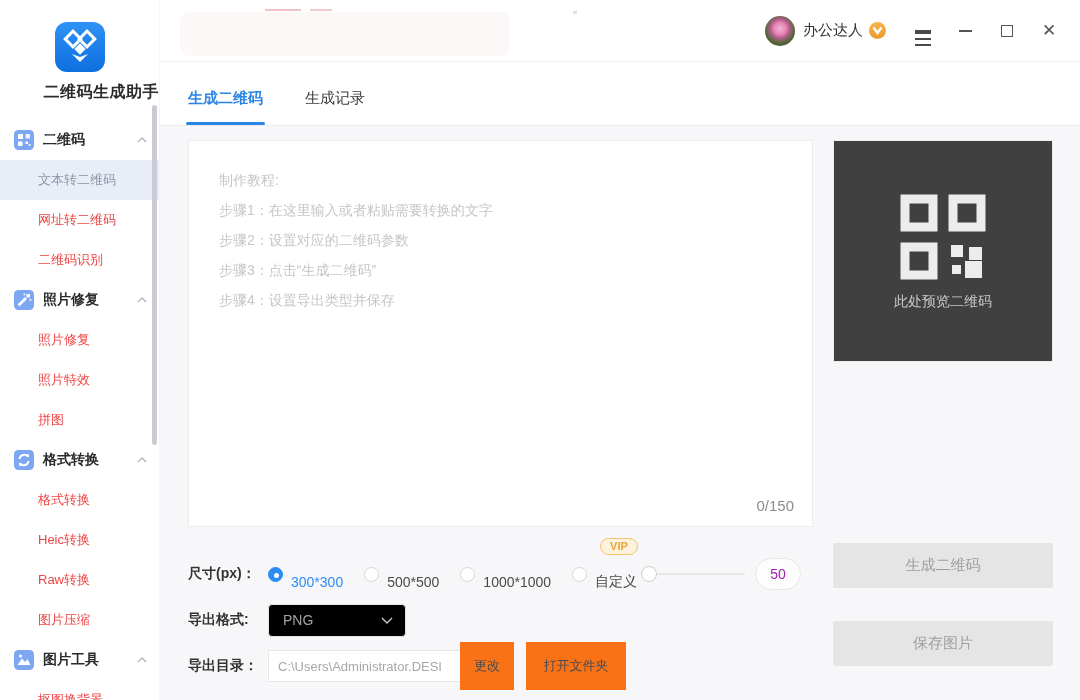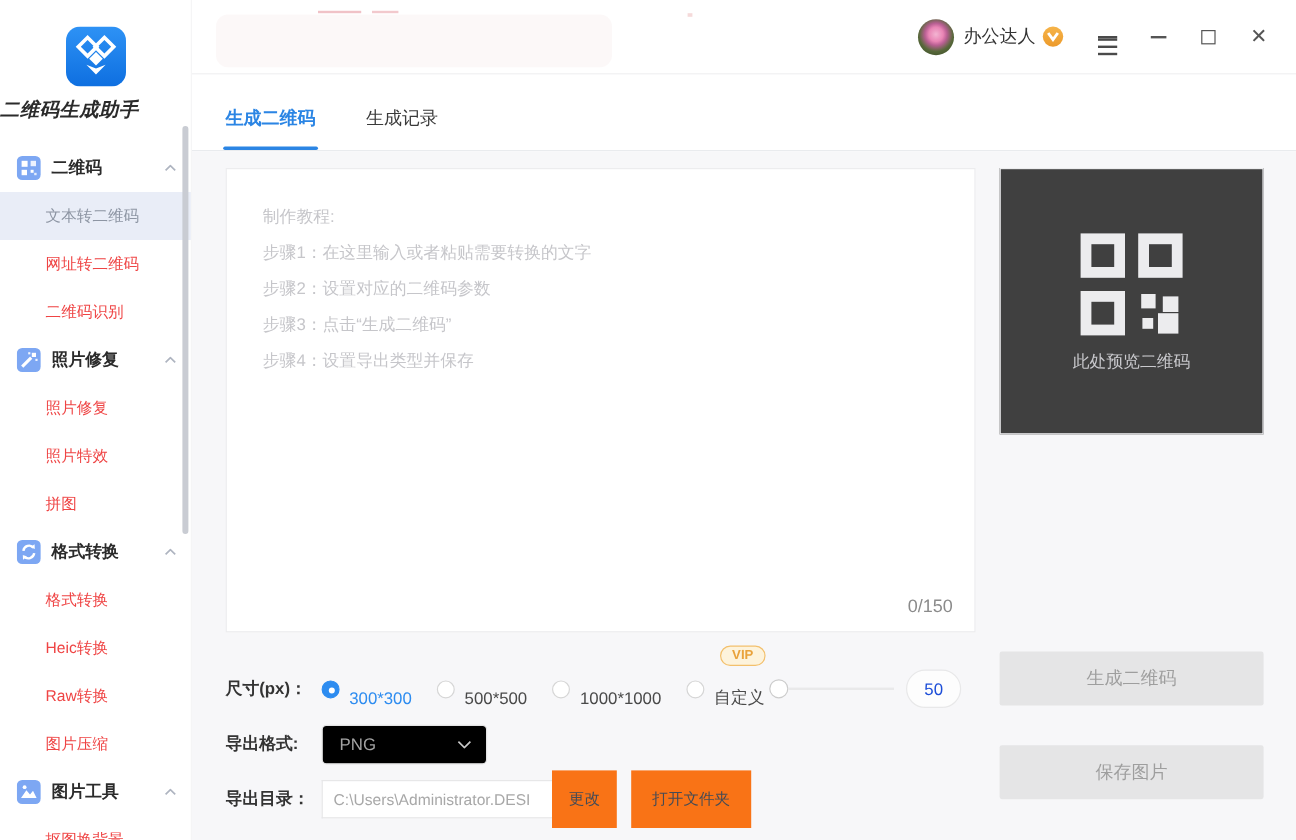--- a/index.html
+++ b/index.html
@@ -2,21 +2,21 @@
 <html><head>
 <meta charset="utf-8">
 <style>
   * { margin:0; padding:0; box-sizing:border-box; }
   html,body { width:1080px; height:700px; overflow:hidden; }
   body { font-family:"Liberation Sans","DejaVu Sans",sans-serif; background:#fff; color:#333; }
   .window { width:1080px; height:700px; display:flex; position:relative; background:#fff; }
 
   
   .sidebar { width:160px; height:700px; background:#fff; position:relative; flex:none; border-right:1px solid #f5f5f6; }
-  .side-header { height:120px; text-align:left; padding-top:22px;font-style:italic; }
+  .side-header { height:120px; text-align:right; padding-top:22px; }
   .logo { width:50px; height:50px; margin:0 auto 10px; display:block; }
   .app-title { font-size:16px; font-weight:bold; color:#2b2b2b; letter-spacing:.5px; }
   .nav { }
   .nav-section { height:40px; display:flex; align-items:center; padding:0 12px 0 14px; cursor:pointer; }
   .nav-section .sec-icon { width:20px; height:20px; margin-right:9px; flex:none; }
   .nav-section .sec-label { font-size:14px; font-weight:bold; color:#2b2b2b; flex:1; }
   .nav-item { height:40px; display:flex; align-items:center; padding-left:38px; font-size:13px; color:#ef4444; cursor:pointer; }
   .nav-item.selected { background:#e9edf7; color:#8d95a3; }
   .caret-up { width:10px; height:6px; flex:none; }
   .side-scrollbar { position:absolute; right:2px; top:105px; width:5px; height:340px; background:#c9ccd3; border-radius:3px; }
@@ -62,21 +62,21 @@
   .radio-opt { display:flex; align-items:center; margin-right:21px; cursor:pointer; position:relative; }
   .radio-circle { width:15px; height:15px; border-radius:50%; border:1px solid #d6d6d6; background:#fff; margin-right:8px; flex:none; }
   .radio-opt.sel .radio-circle { background:#2d8cf0; border-color:#2d8cf0; position:relative; }
   .radio-opt.sel .radio-circle:after { content:""; position:absolute; left:5px; top:5px; width:5px; height:5px; border-radius:50%; background:#fff; }
   .radio-label { font-size:14px; color:#4a4a4a;margin-top:15px; }
   .radio-opt.sel .radio-label { color:#2d8cf0; }
   .vip-pill { position:absolute; top:-20px; left:28px; font-size:11px; font-weight:bold; color:#e9a23b; background:#fdf3dc; border:1px solid #f3c06c; border-radius:9px; padding:1px 9px; line-height:13px; }
   .slider { display:flex; align-items:center; margin-right:10px; }
   .slider-handle { width:16px; height:16px; border-radius:50%; background:#fff; border:1px solid #ccc; flex:none; cursor:pointer; }
   .slider-track { width:88px; height:2px; background:#e9e9ea; }
-  .custom-size-input { width:46px; height:32px; border:1px solid #e8e8e9; border-radius:16px; background:#fdfdfd; color:#1d4ed8; font-size:14px; text-align:center; font-family:inherit; outline:none; }
+  .custom-size-input { width:46px; height:32px; border:1px solid #e8e8e9; border-radius:16px; background:#fdfdfd; color:#a21caf; font-size:14px; text-align:center; font-family:inherit; outline:none; }
 
   .select-box { width:138px; height:33px; border:1px solid #e3e3e4; border-radius:4px; background:#000000; display:flex; align-items:center; padding:0 12px 0 14px; cursor:pointer; }
   .select-value { flex:1; font-size:14px; color:#a3a3a3; }
 
   .dir-input { width:192px; height:32px; border:1px solid #e7e7e8; border-right:none; background:#fff; color:#a8a8a8; font-size:13px; padding:0 6px 0 9px; font-family:inherit; outline:none; }
   .mini-btn { height:48px; background:#f97316; color:#454b55; font-size:13px; border:none; cursor:pointer; font-family:inherit; }
   .change-btn { width:54px; }
   .open-btn { width:100px; margin-left:12px; }
 
   .preview { width:220px; height:222px; background:#404040; border:1px solid #ececee; display:flex; flex-direction:column; align-items:center; justify-content:center; }

